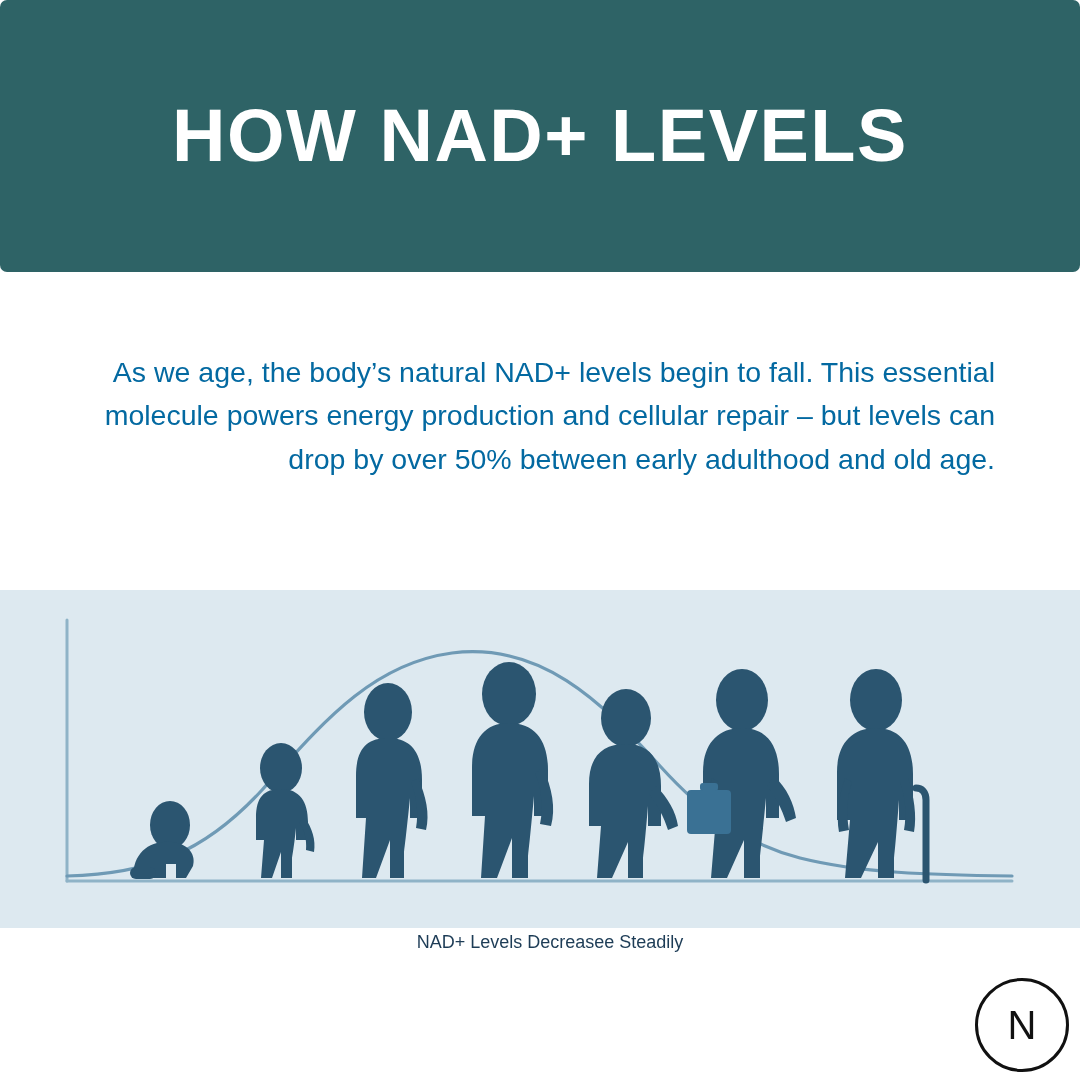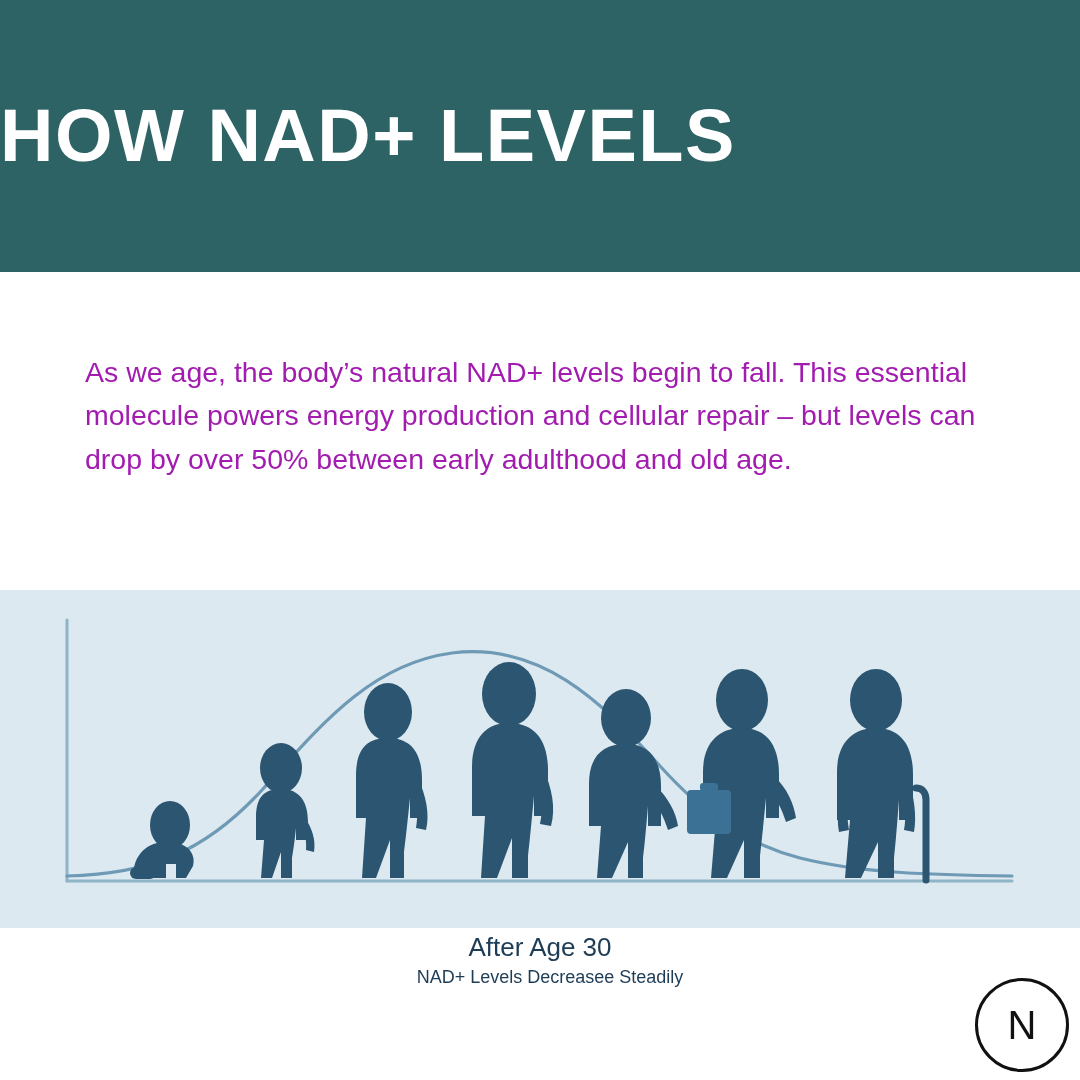--- a/index.html
+++ b/index.html
@@ -8,45 +8,45 @@
     background:#ffffff;
     font-family:"Liberation Sans", sans-serif;
     overflow:hidden;
     position:relative;
   }
   
   #header{
     position:absolute;left:0;top:0;width:1080px;height:272px;
     background:#2e6366;
     display:flex;flex-direction:column;
-    align-items:flex-start;justify-content:center;
-    box-sizing:border-box;
+    align-items:center;justify-content:center;
+    box-sizing:border-box;border-radius:7px;
   }
   .title-line{
     color:#ffffff;
     font-family:"Liberation Sans", sans-serif;
     font-weight:bold;
     font-size:74px;
     letter-spacing:1.5px;
     line-height:1.38;
     text-align:center;
     white-space:nowrap;
   }
   
   #intro{
     position:absolute;left:0;top:272px;width:1080px;height:318px;
     background:#ffffff;
     display:flex;align-items:center;justify-content:center;
     box-sizing:border-box;padding:0 68px 30px 68px;
   }
   #intro-text{
-    color:#a21caf;
+    color:#0369a1;
     font-size:28.5px;
     line-height:1.52;
-    text-align:left;
+    text-align:right;
     font-family:"Liberation Sans", sans-serif;
     max-width:910px;
   }
   
   #chart-panel{
     position:absolute;left:0;top:590px;width:1080px;height:338px;
     background:#dde9f0;
     overflow:hidden;
   }
   #chart-svg{position:absolute;left:0;top:0;width:1080px;height:338px;}
@@ -183,19 +183,18 @@
     
     
   </div>
   <div class="tick-group" style="left:955px;top:888px;">
     
     
   </div>
 </div>
 
 <div id="caption">
-  <div id="caption-line1">After Age 30</div>
   <div id="caption-line2">NAD+ Levels Decreasee Steadily</div>
 </div>
 
 <div id="logo">
   <span id="logo-letter">N</span>
 </div>
 
 </body></html>

